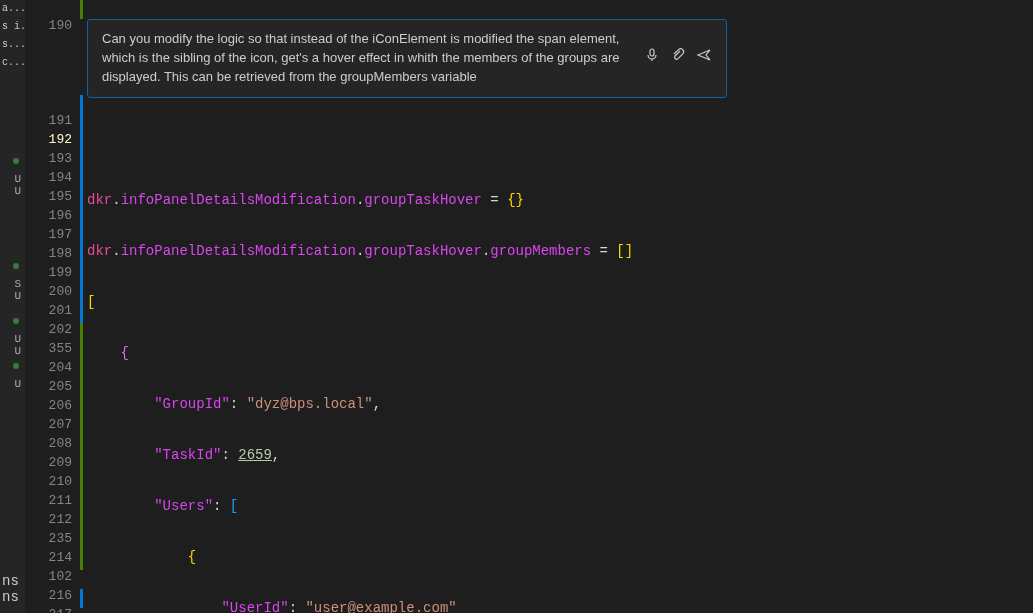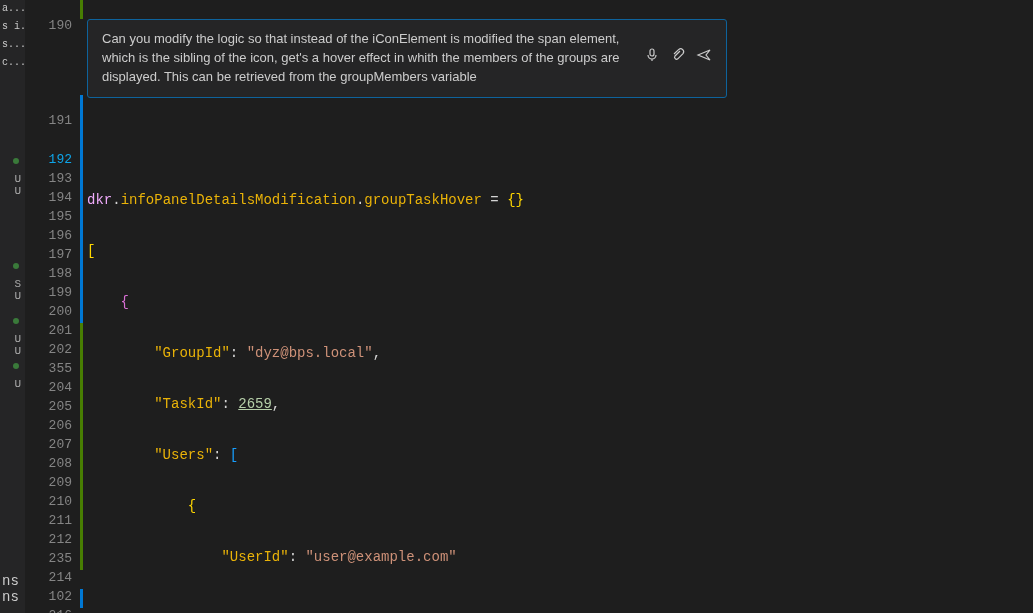--- a/index.html
+++ b/index.html
@@ -52,42 +52,42 @@
     width: 55px; height: 100%;
     text-align: right;
     color: #858585;
     font-size: 13px;
     padding-right: 8px;
   }
   .line-no {
     height: 19px;
     line-height: 19px;
   }
-  .line-no.current { color: #0ea5e9; margin-top: 20px; }
+  .line-no.current { color: #fef9c3; }
   .diff-bar {
     position: absolute;
     left: 55px; top: 0;
     width: 3px; height: 100%;
   }
   .diff-seg { position: absolute; left:0; width:3px; }
   .diff-blue { background: #0078d4; }
   .diff-green { background: #487e02; }
   .code {
     position: absolute;
     left: 62px; top: 0; right: 0;
     white-space: pre;
     font-size: 14px;
   }
   .code-line {
     height: 19px;
     line-height: 19px;
   }
   .tk-comment { color: #6a9955; }
-  .tk-var { color: #f0abfc; }
-  .tk-prop { color: #eab308; }
+  .tk-var { color: #ec4899; }
+  .tk-prop { color: #d946ef; }
   .tk-str { color: #ce9178; }
   .tk-num { color: #b5cea8; text-decoration: underline; }
   .tk-punc { color: #d4d4d4; }
   .tk-paren-y { color: #ffd700; }
   .tk-paren-p { color: #da70d6; }
   .tk-paren-b { color: #179fff; }
   .prompt-box {
     position: absolute;
     left: 62px;
     top: 19px;
@@ -180,20 +180,21 @@
     <div class="diff-seg diff-green" style="top:0; height:19px"></div>
     <div class="diff-seg diff-blue" style="top:95px; height:228px"></div>
     <div class="diff-seg diff-green" style="top:323px; height:247px"></div>
     <div class="diff-seg diff-blue" style="top:589px; height:19px"></div>
   </div>
 
   <div class="code">
     <div class="code-line"><span class="tk-comment">//#region Group Task Hover</span></div>
     <div style="height:76px"></div>
     <div class="code-line"><span class="tk-var">dkr</span><span class="tk-punc">.</span><span class="tk-prop">infoPanelDetailsModification</span><span class="tk-punc">.</span><span class="tk-prop">groupTaskHover</span><span class="tk-punc"> = </span><span class="tk-paren-y">{</span><span class="tk-paren-y">}</span></div>
+    <div class="code-line"><span class="tk-var">dkr</span><span class="tk-punc">.</span><span class="tk-prop">infoPanelDetailsModification</span><span class="tk-punc">.</span><span class="tk-prop">groupTaskHover</span><span class="tk-punc">.</span><span class="tk-prop">groupMembers</span><span class="tk-punc"> = </span><span class="tk-paren-y">[]</span></div>
     <div class="code-line"><span class="tk-paren-y">[</span></div>
     <div class="code-line">    <span class="tk-paren-p">{</span></div>
     <div class="code-line">        <span class="tk-prop">"GroupId"</span><span class="tk-punc">: </span><span class="tk-str">"dyz@bps.local"</span><span class="tk-punc">,</span></div>
     <div class="code-line">        <span class="tk-prop">"TaskId"</span><span class="tk-punc">: </span><span class="tk-num">2659</span><span class="tk-punc">,</span></div>
     <div class="code-line">        <span class="tk-prop">"Users"</span><span class="tk-punc">: </span><span class="tk-paren-b">[</span></div>
     <div class="code-line">            <span class="tk-paren-y">{</span></div>
     <div class="code-line">                <span class="tk-prop">"UserId"</span><span class="tk-punc">: </span><span class="tk-str">"user@example.com"</span></div>
     
     
     

